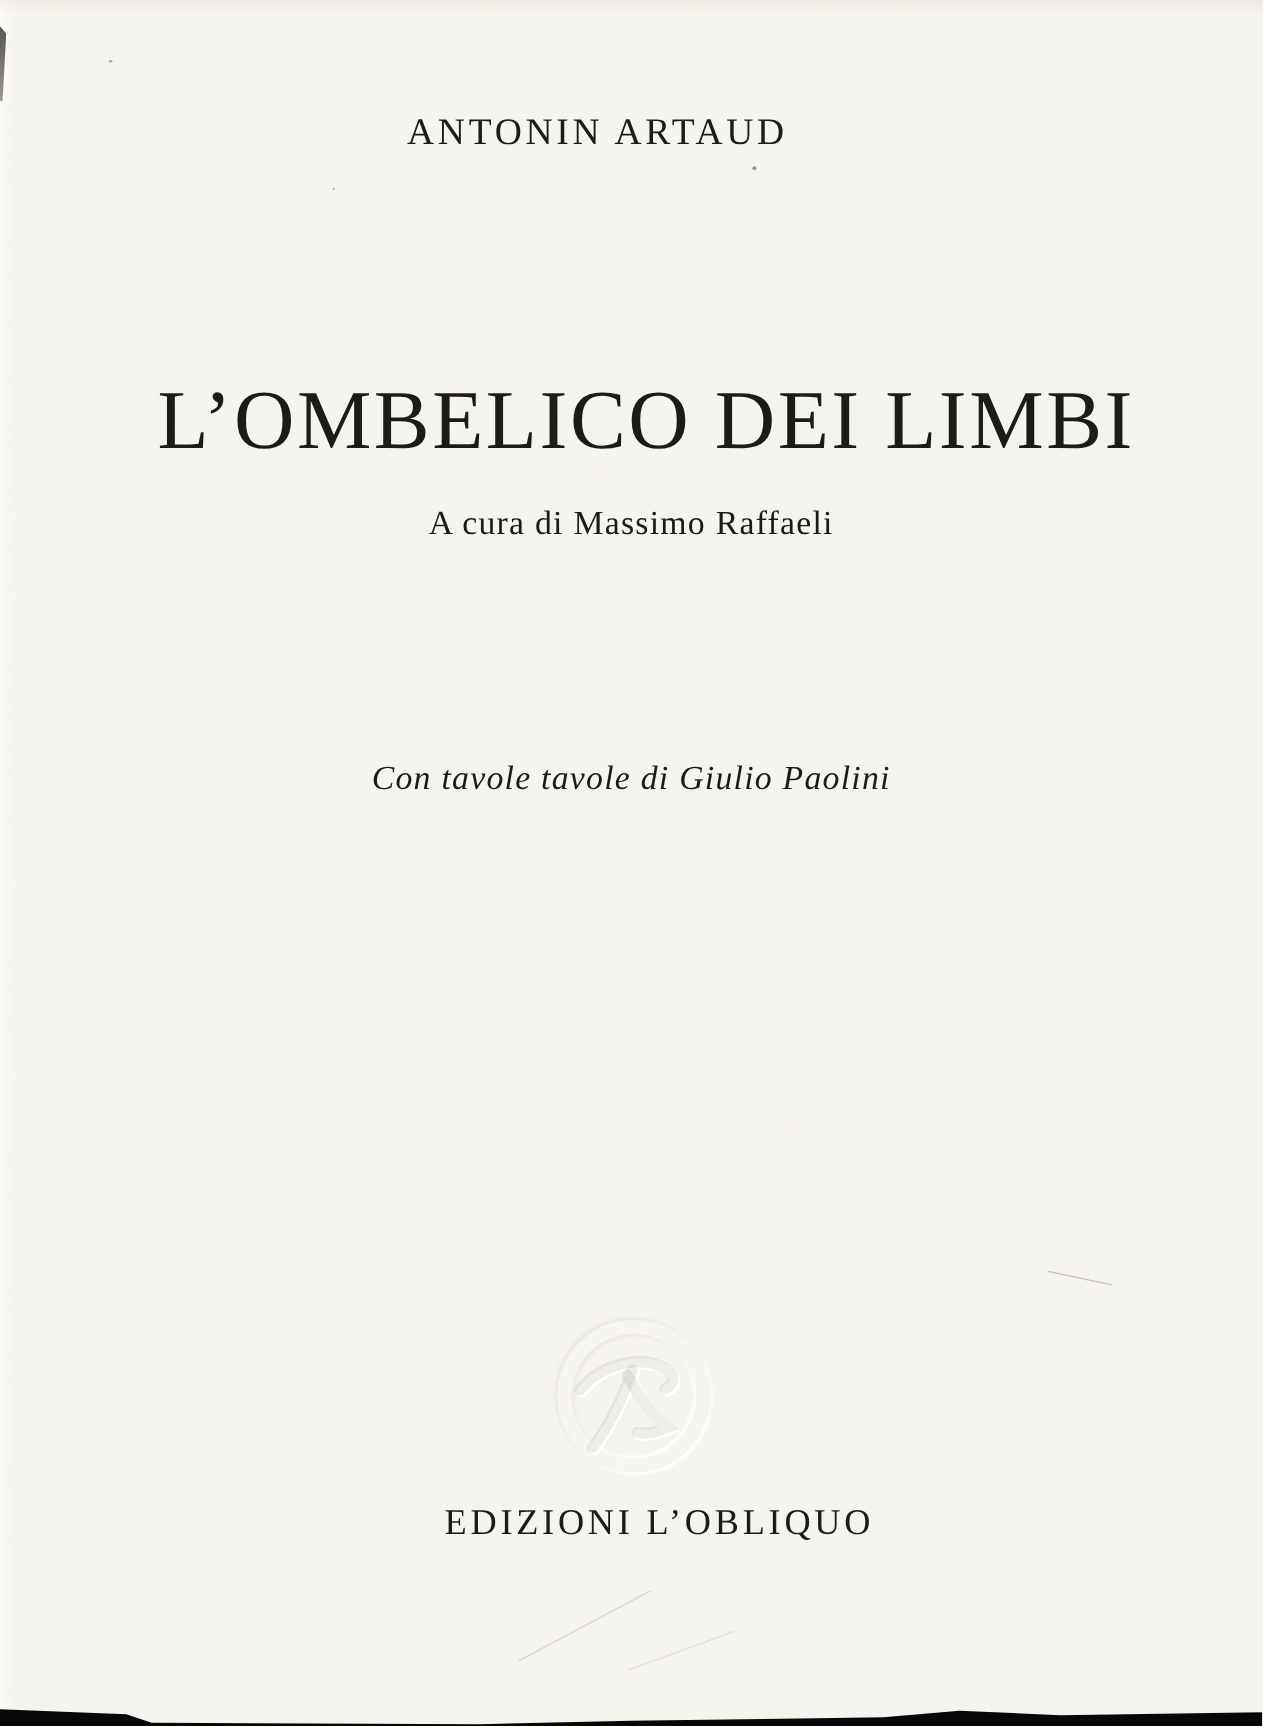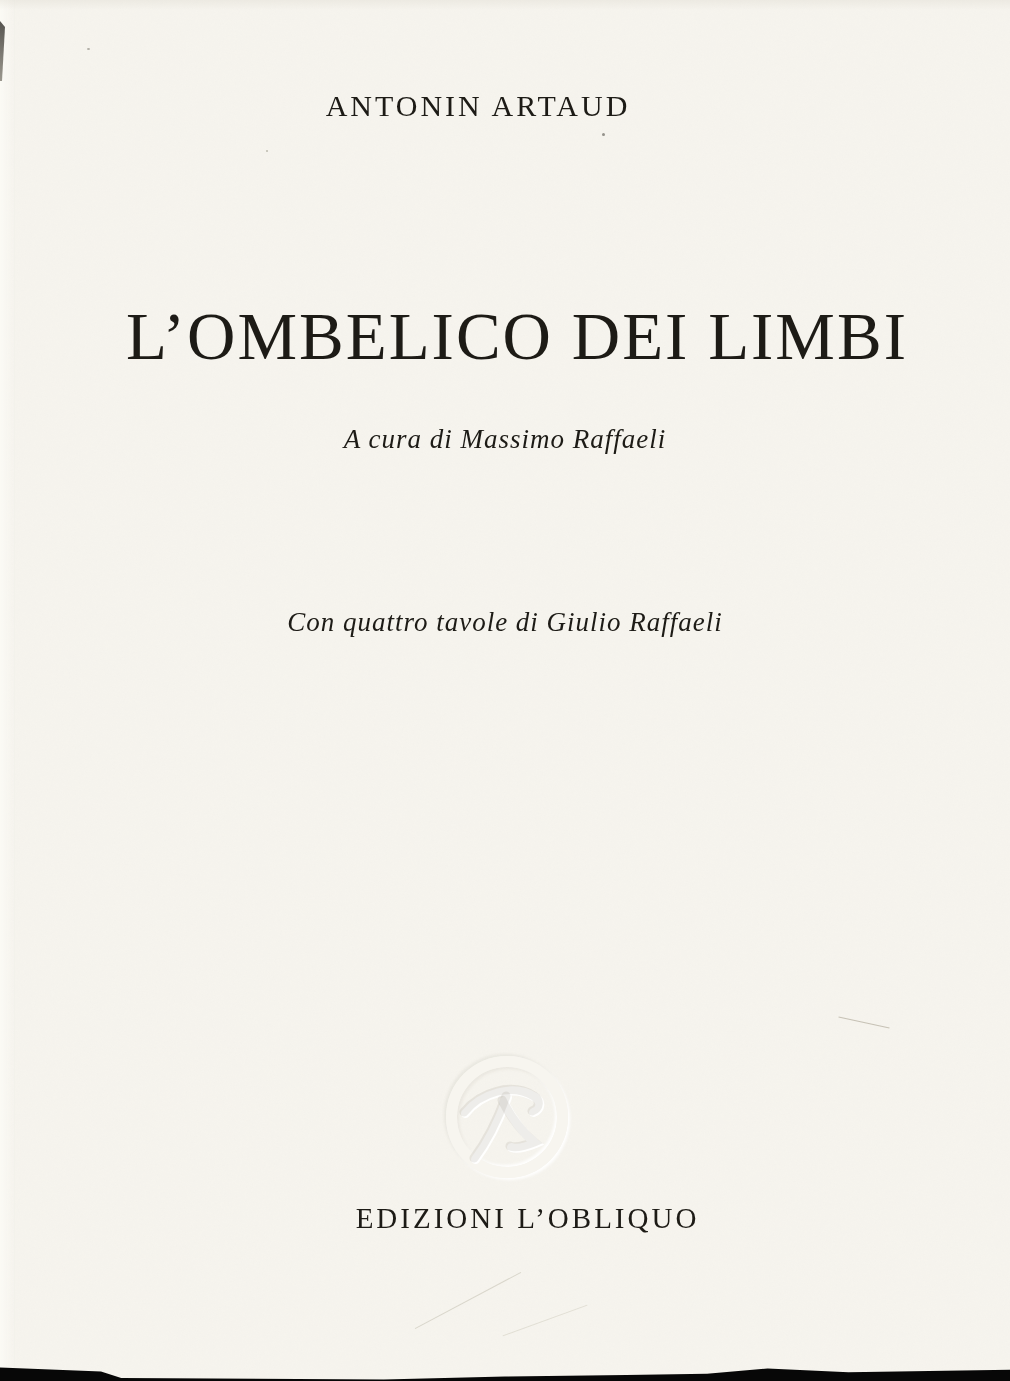--- a/index.html
+++ b/index.html
@@ -53,23 +53,21 @@
   .title {
     top: 303px;
     font-size: 67px;
     letter-spacing: 2px;
     font-weight: 500;
     padding-left: 24px;
   }
   .editor {
     top: 405px;
     font-size: 27px;
-    font-style: italic;
     letter-spacing: 1px;
-    margin-top: 21px;
   }
   .plates {
     top: 609px;
     font-size: 27px;
     font-style: italic;
     letter-spacing: 1px;
   }
   .publisher {
     top: 1204px;
     font-size: 29px;
@@ -145,21 +143,21 @@
 
 <div class="layer left-edge"></div>
 <div class="layer top-edge"></div>
 
 <div class="textline author">ANTONIN ARTAUD</div>
 
 <div class="textline title">L’OMBELICO DEI LIMBI</div>
 
 <div class="textline editor">A cura di Massimo Raffaeli</div>
 
-<div class="textline plates">Con quattro tavole di Giulio Raffaeli</div>
+<div class="textline plates">Con tavole tavole di Giulio Paolini</div>
 
 <div class="seal">
   <svg width="122" height="122" viewBox="0 0 122 122" aria-hidden="true">
 
     <g fill="none" stroke="rgba(255,255,255,0.95)" stroke-width="9" stroke-linecap="round" transform="translate(1.5,1.5)">
       <path d="M18,56 C34,36 66,26 88,40 C94,44 94,52 86,55"></path>
       <path d="M60,40 C52,62 40,86 28,102"></path>
       <path d="M56,44 C64,60 76,76 88,86 C78,90 70,92 64,90"></path>
     </g>
 

